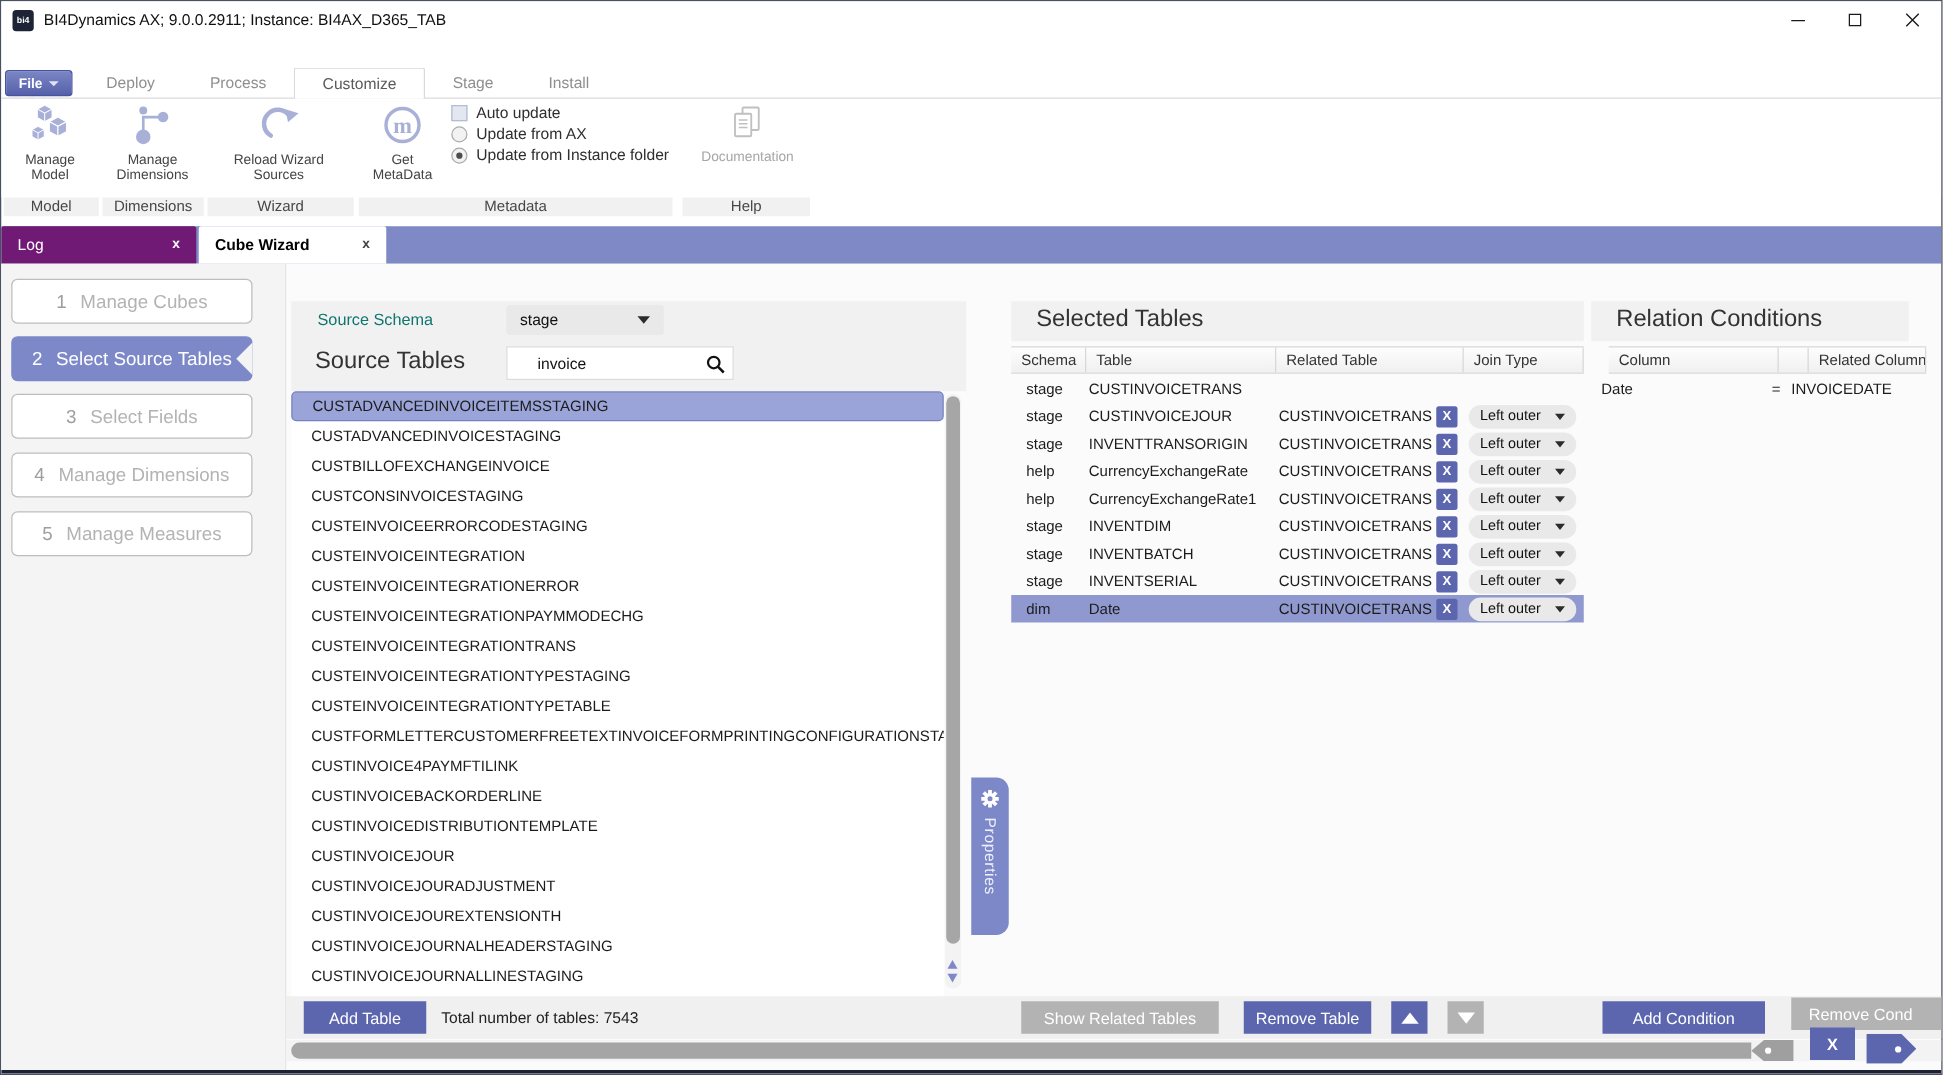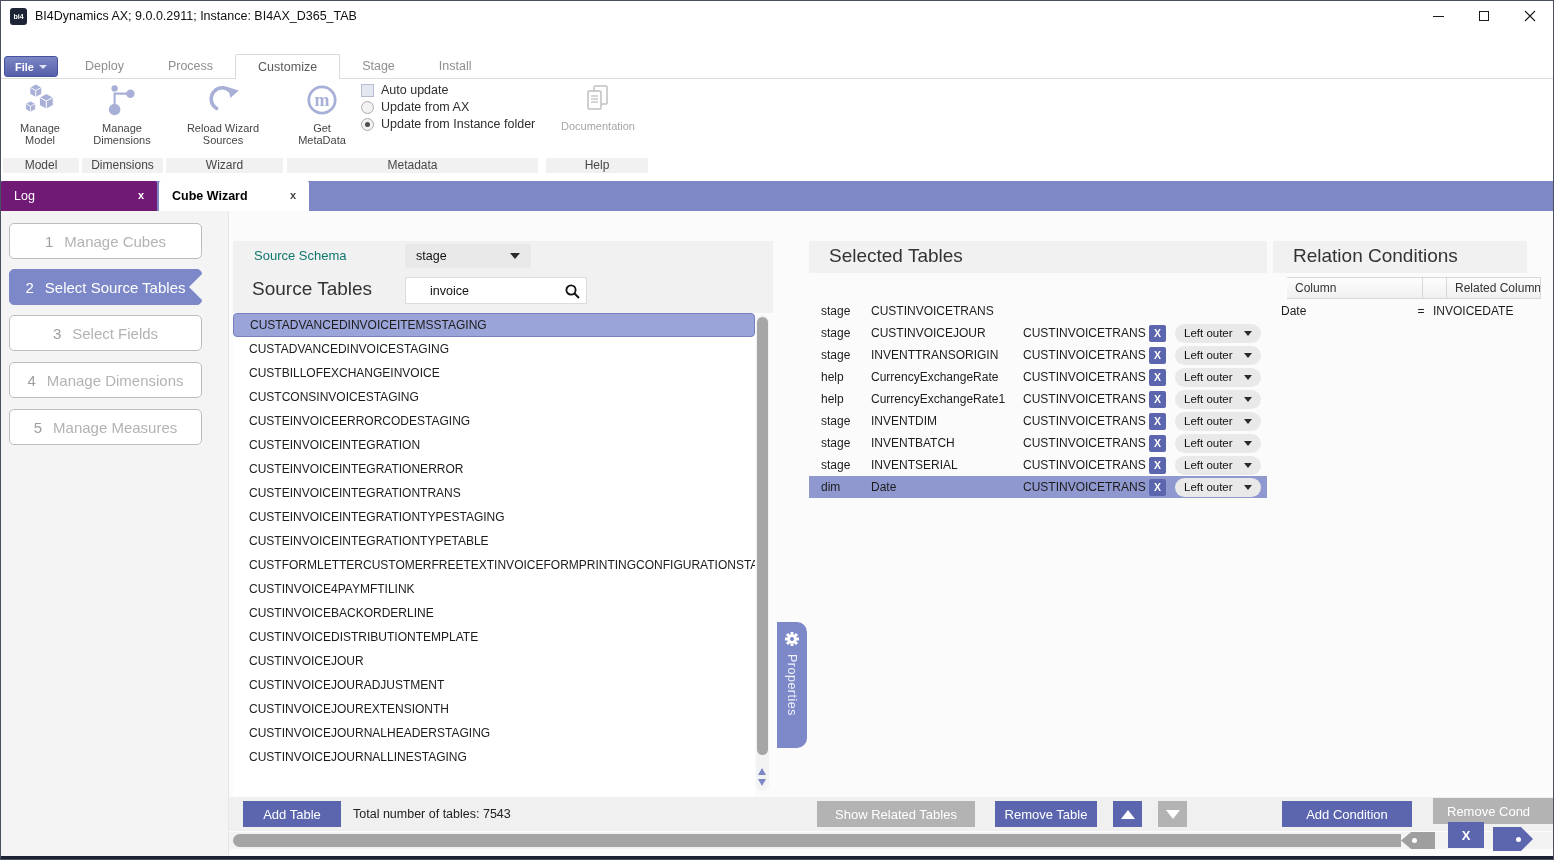--- a/index.html
+++ b/index.html
@@ -337,20 +337,21 @@
       <div class="srow"><span>CUSTBILLOFEXCHANGEINVOICE</span></div>
 
       <div class="srow"><span>CUSTCONSINVOICESTAGING</span></div>
 
       <div class="srow"><span>CUSTEINVOICEERRORCODESTAGING</span></div>
 
       <div class="srow"><span>CUSTEINVOICEINTEGRATION</span></div>
 
       <div class="srow"><span>CUSTEINVOICEINTEGRATIONERROR</span></div>
 
+      <div class="srow"><span>CUSTEINVOICEINTEGRATIONPAYMMODECHG</span></div>
 
       <div class="srow"><span>CUSTEINVOICEINTEGRATIONTRANS</span></div>
 
       <div class="srow"><span>CUSTEINVOICEINTEGRATIONTYPESTAGING</span></div>
 
       <div class="srow"><span>CUSTEINVOICEINTEGRATIONTYPETABLE</span></div>
 
       <div class="srow"><span>CUSTFORMLETTERCUSTOMERFREETEXTINVOICEFORMPRINTINGCONFIGURATIONSTAGING</span></div>
 
       <div class="srow"><span>CUSTINVOICE4PAYMFTILINK</span></div>
@@ -384,20 +385,26 @@
           <line x1="13" y1="3" x2="3" y2="13"></line>
         </g>
       <circle cx="8" cy="8" r="4.6" fill="#fff"></circle>
       <circle cx="8" cy="8" r="2" fill="#7d88c8"></circle>
     </svg>
     <div class="props-lbl">Properties</div>
   </div>
 
   <div class="sel-head"></div>
   <div class="panel-title" style="left:828px; top:244px;">Selected Tables</div>
+  <div class="grid-head" style="left:808px; width:458px; grid-template-columns:60px 152px 150px 96px;">
+    <div class="gh-cell">Schema</div>
+    <div class="gh-cell">Table</div>
+    <div class="gh-cell">Related Table</div>
+    <div class="gh-cell">Join Type</div>
+  </div>
   <div class="sel-rows">
 
       <div class="trow">
         <div class="c-schema">stage</div>
         <div class="c-table">CUSTINVOICETRANS</div>
         <div class="c-rel"></div>
         <div style="visibility: hidden;">
           <div class="xbtn">X</div>
         </div>
         <div style="visibility: hidden;">

